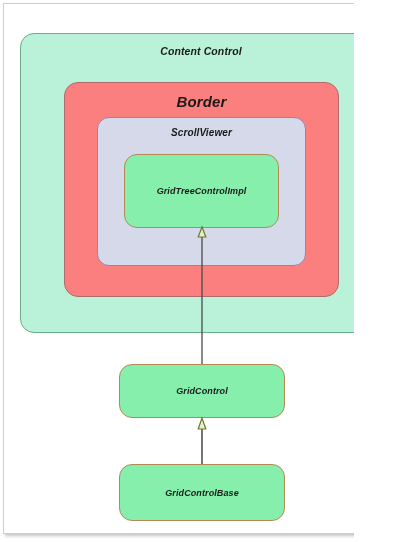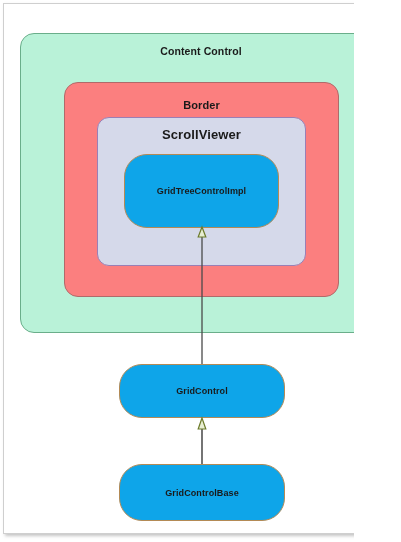--- a/index.html
+++ b/index.html
@@ -9,20 +9,21 @@
   }
   body {
     font-family: "Liberation Sans", sans-serif;
   }
   #page {
     position: relative;
     width: 354px;
     height: 542px;
     background: #ffffff;
     overflow: hidden;
+    font-style: italic;
   }
   
   .page-frame {
     position: absolute;
     left: 3px;
     top: 3px;
     width: 392px;
     height: 531px;
     box-sizing: border-box;
     border: 1px solid #cfcfcf;
@@ -72,42 +73,41 @@
     left: 64px;
     top: 82px;
     width: 275px;
     height: 215px;
     background: #fb7f7f;
     border-color: #b06a6a;
     border-radius: 14px;
   }
   #border-box > .node-label {
     top: 10px;
-    font-size: 11px;
-    margin-top: 6px;
+    font-size: 15px;
   }
   
   #scrollviewer-box {
     left: 97px;
     top: 117px;
     width: 209px;
     height: 149px;
     background: #d5d9ea;
     border-color: #9a7fb5;
     border-radius: 12px;
   }
   #scrollviewer-box > .node-label {
     top: 9px;
-    font-size: 13px;
+    font-size: 10px;
   }
   
   .leaf {
-    background: #0ea5e9;
+    background: #86efac;
     border-color: #b38a55;
-    border-radius: 23px;
+    border-radius: 13px;
     display: flex;
     align-items: center;
     justify-content: center;
   }
   .leaf > .node-label {
     position: static;
     font-size: 9px;
   }
   #gridtreecontrolimpl-box {
     left: 124px;

